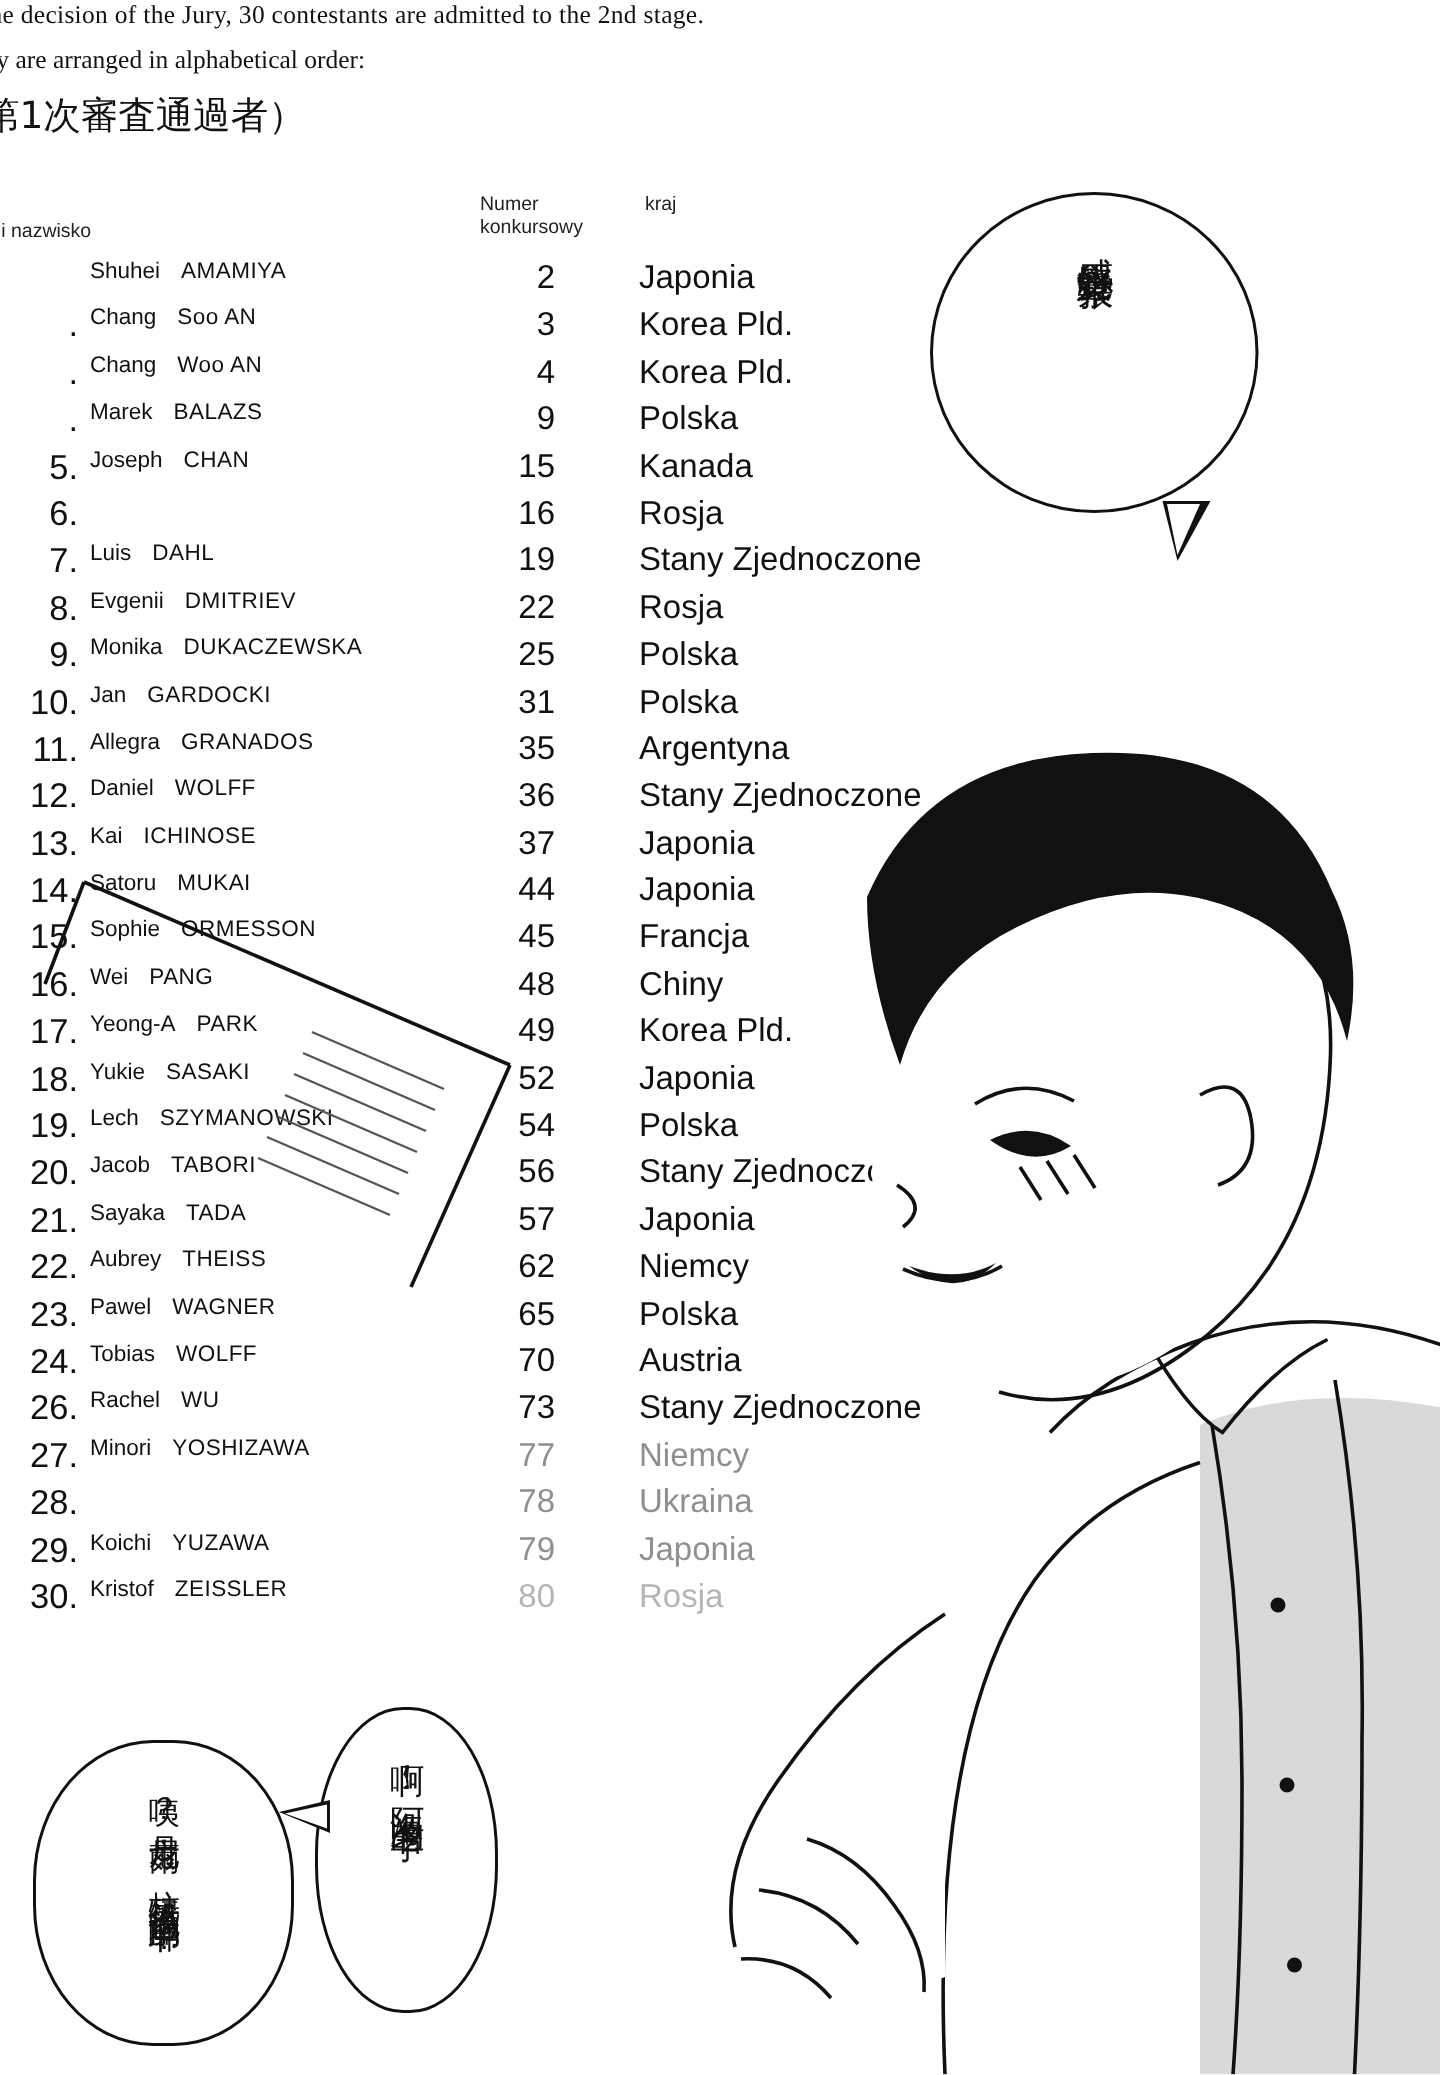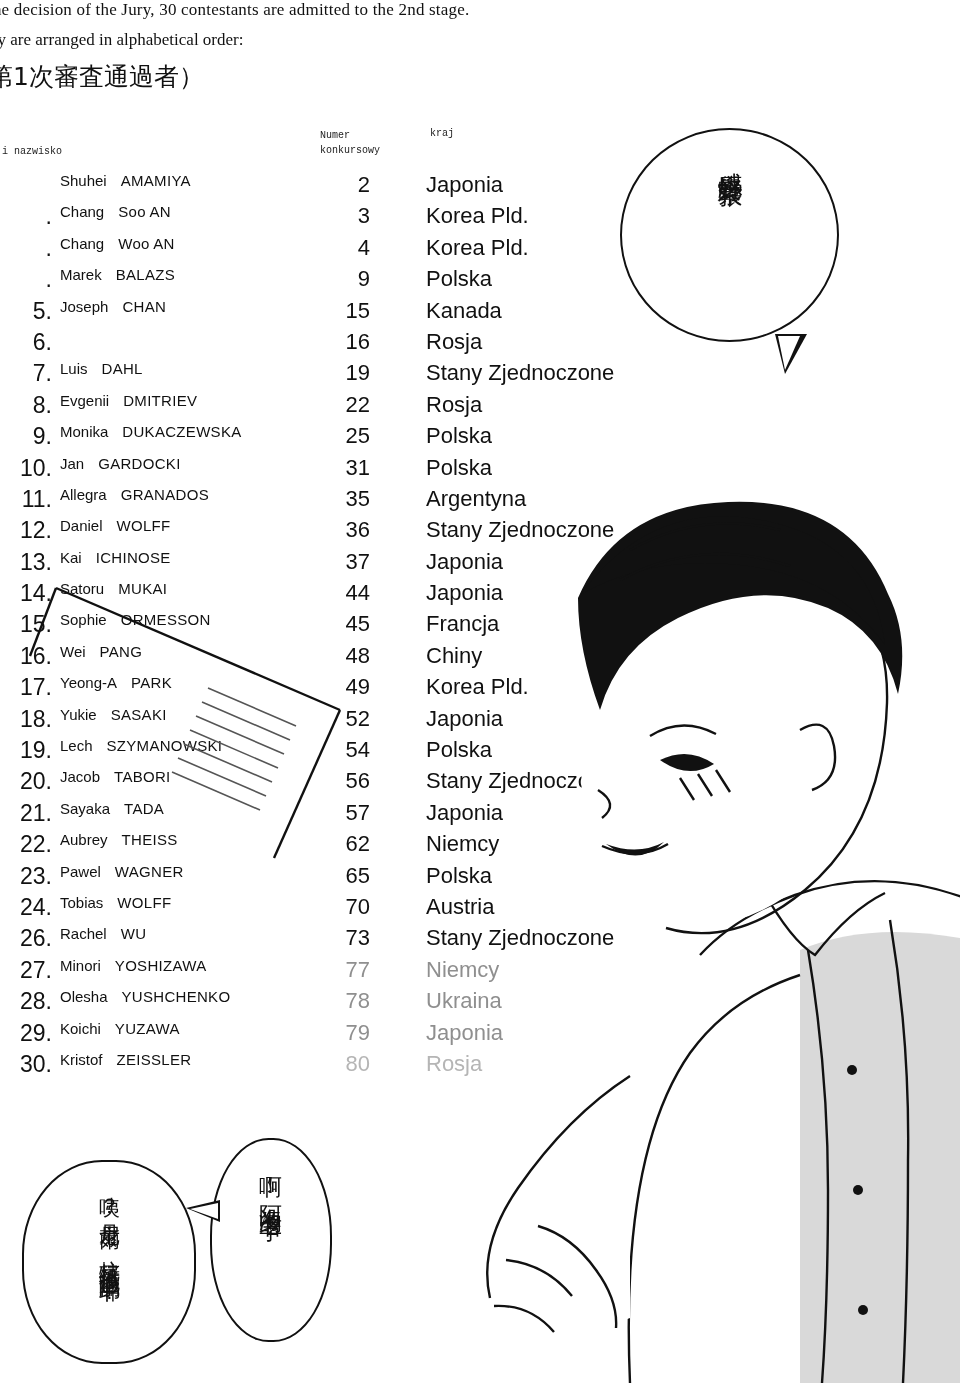--- a/index.html
+++ b/index.html
@@ -8,21 +8,21 @@
     font-family:"Liberation Sans",sans-serif;color:#111;
   }
   .page{position:absolute;inset:0;}
 
   
   .hdr{position:absolute;font-family:"Liberation Serif",serif;color:#111;white-space:nowrap;}
   .hdr1{left:-12px;top:0px;font-size:17px;letter-spacing:.2px;}
   .hdr2{left:-10px;top:30px;font-size:17px;}
   .hdr3{left:-12px;top:60px;font-size:25px;font-family:"DejaVu Sans",sans-serif;}
 
-  .colhdr{position:absolute;font-size:10px;color:#222;font-family:Liberation Mono, monospace;}
+  .colhdr{position:absolute;font-size:13px;color:#222;}
   .colhdr.a{left:320px;top:128px;line-height:15px;}
   .colhdr.b{left:418px;top:128px;padding-left:12px;}
   .colhdr.c{left:-10px;top:146px;}
 
   
   .list{position:absolute;left:0;top:172px;width:700px;}
   .row{position:relative;height:31.4px;}
   .num{position:absolute;left:0px;width:52px;text-align:right;font-size:23px;}
   .name{position:absolute;left:60px;font-size:15px;white-space:nowrap;}
   .name .first{display:inline-block;min-width:0;}
@@ -232,21 +232,20 @@
         <span class="country">Stany Zjednoczone</span>
       </div>
       <div class="row fade">
         <span class="num">27.</span>
         <span class="name"><span class="first">Minori</span><span class="last">YOSHIZAWA</span></span>
         <span class="knum">77</span>
         <span class="country">Niemcy</span>
       </div>
       <div class="row fade">
         <span class="num">28.</span>
-        <span class="name"><span class="first">Olesha</span><span class="last">YUSHCHENKO</span></span>
         <span class="knum">78</span>
         <span class="country">Ukraina</span>
       </div>
       <div class="row fade">
         <span class="num">29.</span>
         <span class="name"><span class="first">Koichi</span><span class="last">YUZAWA</span></span>
         <span class="knum">79</span>
         <span class="country">Japonia</span>
       </div>
       <div class="row fade2">

